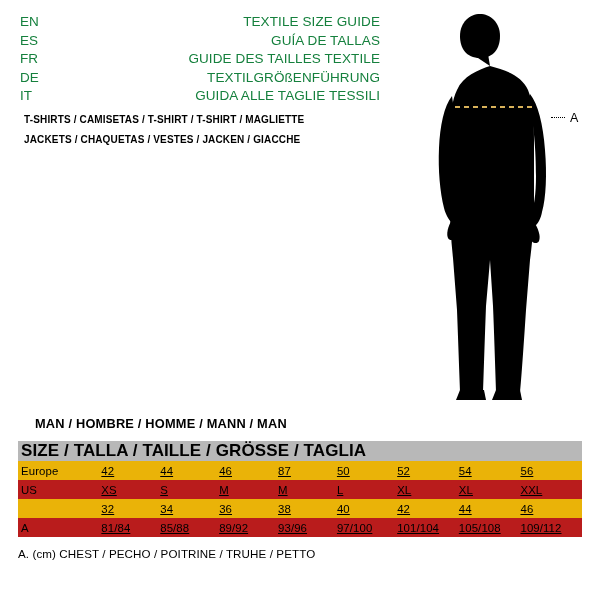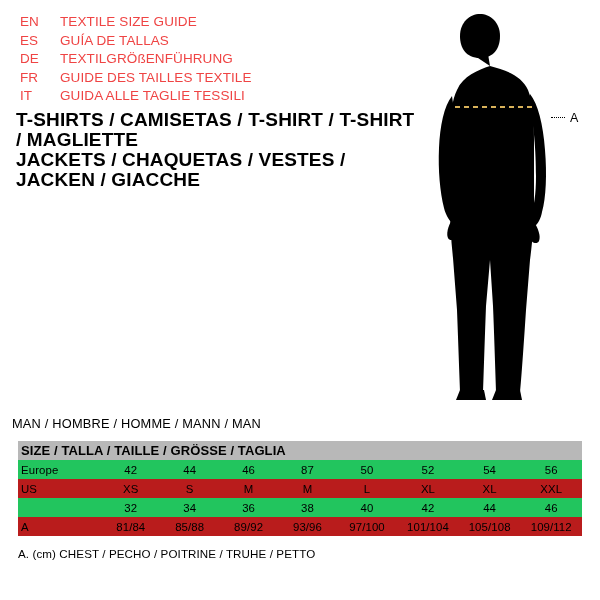--- a/index.html
+++ b/index.html
@@ -26,43 +26,45 @@
     left: 20px;
     top: 14px;
     width: 360px;
   }
   .lang-row {
     display: flex;
     align-items: baseline;
     height: 18.6px;
     font-size: 13.5px;
     letter-spacing: 0.1px;
-    color: #ef4444;
+    color: #15803d;
   }
   .lang-code {
     width: 40px;
     flex: 0 0 40px;
   }
   .lang-text {
     flex: 1 1 auto;
+    text-align: right;
   }
 
   
   .cat-block {
     position: absolute;
     left: 16px;
     top: 110px;
     width: 400px;
   }
   .cat-line {
-    font-size: 19px;
+    font-size: 10px;
     font-weight: bold;
     letter-spacing: 0.15px;
     line-height: 20px;
     color: #000;
+    margin-left: 8px;
   }
 
   
   .figure-wrap {
     position: absolute;
     left: 400px;
     top: 10px;
     width: 200px;
     height: 400px;
   }
@@ -80,24 +82,24 @@
     position: absolute;
     left: 151px;
     top: 107px;
     width: 14px;
     border-top: 1.5px dotted #000;
   }
 
   
   .man-title {
     position: absolute;
-    left: 12px;
+    left: 35px;
     top: 416px;
     font-size: 12.8px;
-    font-weight: normal;
+    font-weight: bold;
     letter-spacing: 0.2px;
     text-align: center;
   }
   .table-wrap {
     position: absolute;
     left: 18px;
     top: 441px;
     width: 564px;
   }
   table.size-table {
@@ -107,29 +109,29 @@
   }
   table.size-table td {
     padding: 0;
     height: 19px;
     vertical-align: middle;
     letter-spacing: 0.1px;
   }
   .row-head td {
     background: #b8b8b8;
     font-weight: bold;
-    font-size: 13px;
-  }
-  .row-light td { background: #22c55e; }
+    font-size: 17px;
+  }
+  .row-light td { background: #eab308; }
   .row-dark td  { background: #b91c1c; }
   .col-label {
     width: 92px;
     padding-left: 3px !important;
   }
-  .cell { width: 67px; text-align: center; }
+  .cell { width: 67px; text-align: left; text-decoration: underline; }
 
   .foot-note {
     position: absolute;
     left: 18px;
     top: 547px;
     font-size: 11.6px;
     font-weight: normal;
     letter-spacing: 0.1px;
   }
 </style>
@@ -141,26 +143,26 @@
   <div class="lang-block">
     <div class="lang-row">
       <span class="lang-code">EN</span>
       <span class="lang-text">TEXTILE SIZE GUIDE</span>
     </div>
     <div class="lang-row">
       <span class="lang-code">ES</span>
       <span class="lang-text">GUÍA DE TALLAS</span>
     </div>
     <div class="lang-row">
+      <span class="lang-code">FR</span>
+      <span class="lang-text">GUIDE DES TAILLES TEXTILE</span>
+    </div>
+    <div class="lang-row">
       <span class="lang-code">DE</span>
       <span class="lang-text">TEXTILGRÖßENFÜHRUNG</span>
-    </div>
-    <div class="lang-row">
-      <span class="lang-code">FR</span>
-      <span class="lang-text">GUIDE DES TAILLES TEXTILE</span>
     </div>
     <div class="lang-row">
       <span class="lang-code">IT</span>
       <span class="lang-text">GUIDA ALLE TAGLIE TESSILI</span>
     </div>
   </div>
 
   <div class="cat-block">
     <div class="cat-line">T-SHIRTS / CAMISETAS / T-SHIRT / T-SHIRT / MAGLIETTE</div>
     <div class="cat-line">JACKETS / CHAQUETAS / VESTES / JACKEN / GIACCHE</div>

